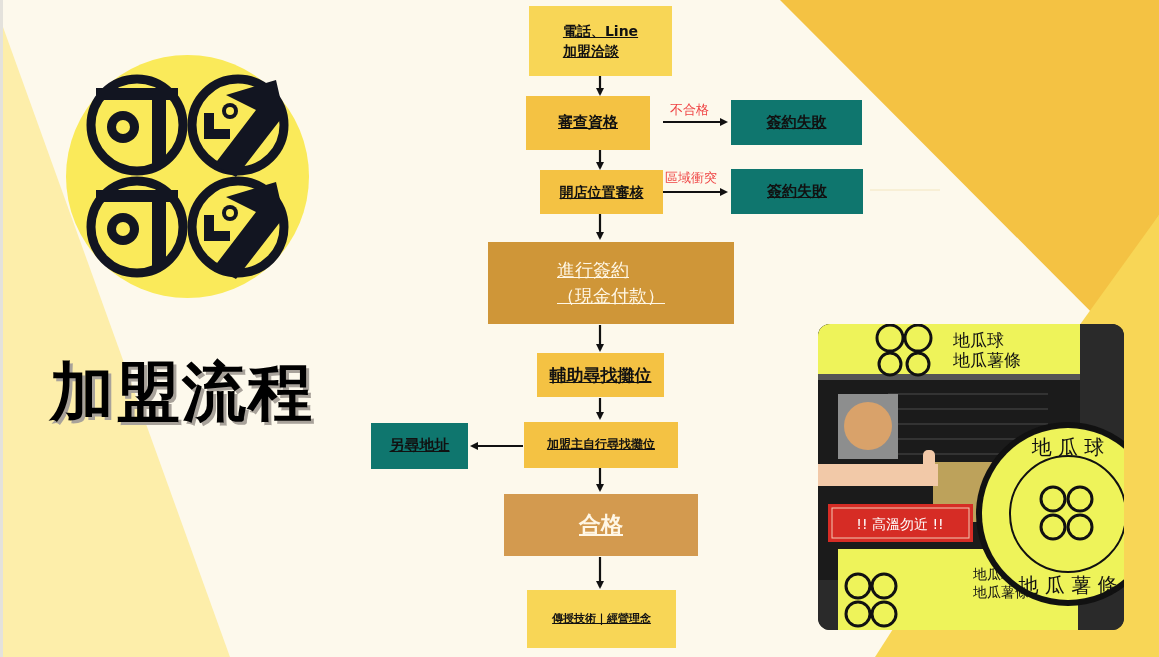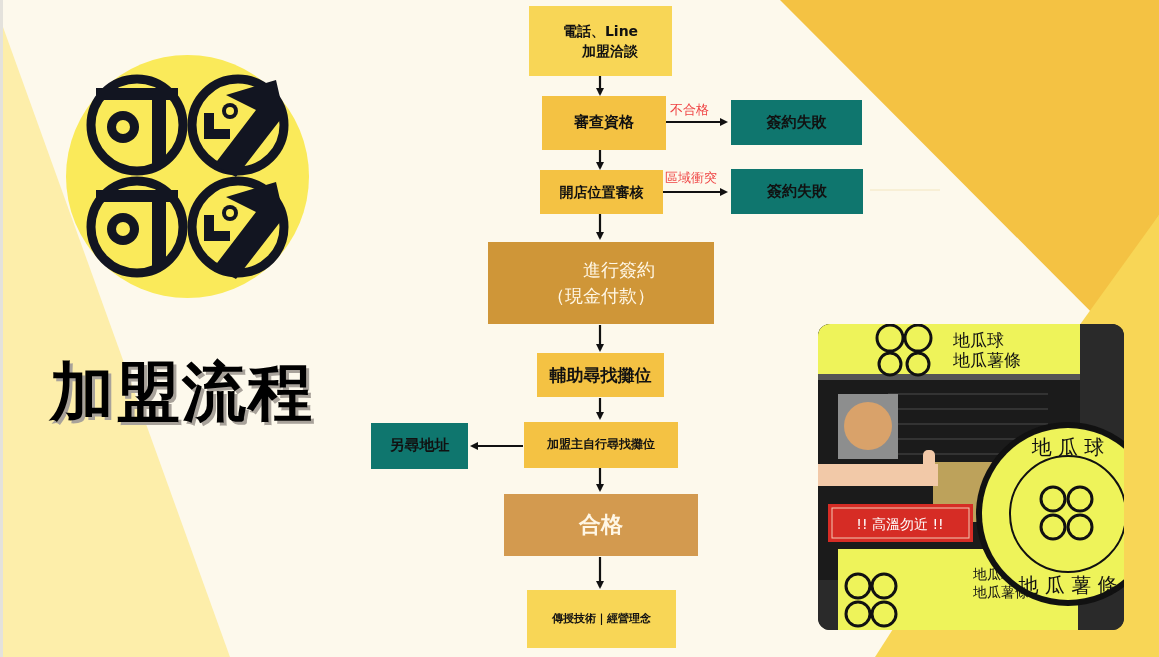--- a/index.html
+++ b/index.html
@@ -1,19 +1,19 @@
 <!DOCTYPE html>
 <html><head>
 <meta charset="utf-8">
 <style>
   html,body{margin:0;padding:0;}
   body{width:1159px;height:657px;overflow:hidden;background:#fdf9ec;position:relative;font-family:"DejaVu Sans","Liberation Sans",sans-serif;}
   .bg{position:absolute;inset:0;}
   .leftedge{position:absolute;left:0;top:0;width:3px;height:657px;background:#e4e2dc;}
-  .box{position:absolute;display:flex;align-items:center;justify-content:center;text-align:right;font-weight:bold;color:#111;box-sizing:border-box;line-height:1.45;}
+  .box{position:absolute;display:flex;align-items:center;justify-content:center;text-align:left;font-weight:bold;color:#111;box-sizing:border-box;line-height:1.45;text-decoration:underline;}
   .c1{background:#f8d656;}
   .c2{background:#f4c243;}
   .c3{background:#0f766e;}
   .c4{background:#cf9638;color:#fff7e6;}
   .c5{background:#d39a4f;color:#fff7e6;}
   .lbl{position:absolute;font-size:13px;color:#ef4444;}
   svg.arrows{position:absolute;left:0;top:0;}
   .logo{position:absolute;left:66px;top:55px;width:243px;height:243px;border-radius:50%;background:#faea5a;}
   .title{position:absolute;left:50px;top:332px;font-size:64px;font-weight:bold;color:#000000;letter-spacing:2px;text-shadow:3px 3px 0 #a8a29a;margin-top:17px;}
   .photo{position:absolute;left:818px;top:324px;width:306px;height:306px;border-radius:12px;overflow:hidden;background:#222;}
@@ -85,23 +85,23 @@
     <line x1="523" y1="446" x2="472" y2="446"></line>
   </g>
 </svg>
 
 <div class="box c1" style="left:529px;top:6px;width:143px;height:70px;font-size:14px;">
   <div>
       <div>電話、Line</div>
       <div>加盟洽談</div>
     </div>
 </div>
-<div class="box c2" style="left:542px;top:96px;width:124px;height:54px;font-size:15px;">審查資格</div>
+<div class="box c2" style="left:526px;top:96px;width:124px;height:54px;font-size:15px;">審查資格</div>
 <div class="box c2" style="left:540px;top:170px;width:123px;height:44px;font-size:14px;">開店位置審核</div>
-<div class="box c4" style="left:488px;top:242px;width:226px;height:82px;font-size:18px;font-weight:normal;">
+<div class="box c4" style="left:488px;top:242px;width:246px;height:82px;font-size:18px;font-weight:normal;">
   <div>
       <div>進行簽約</div>
       <div>（現金付款）</div>
     </div>
 </div>
 <div class="box c2" style="left:537px;top:353px;width:127px;height:44px;font-size:17px;">輔助尋找攤位</div>
 <div class="box c2" style="left:524px;top:422px;width:154px;height:46px;font-size:12px;">加盟主自行尋找攤位</div>
 <div class="box c5" style="left:504px;top:494px;width:194px;height:62px;font-size:22px;">合格</div>
 <div class="box c1" style="left:527px;top:590px;width:149px;height:58px;font-size:11px;">傳授技術｜經營理念</div>
 

